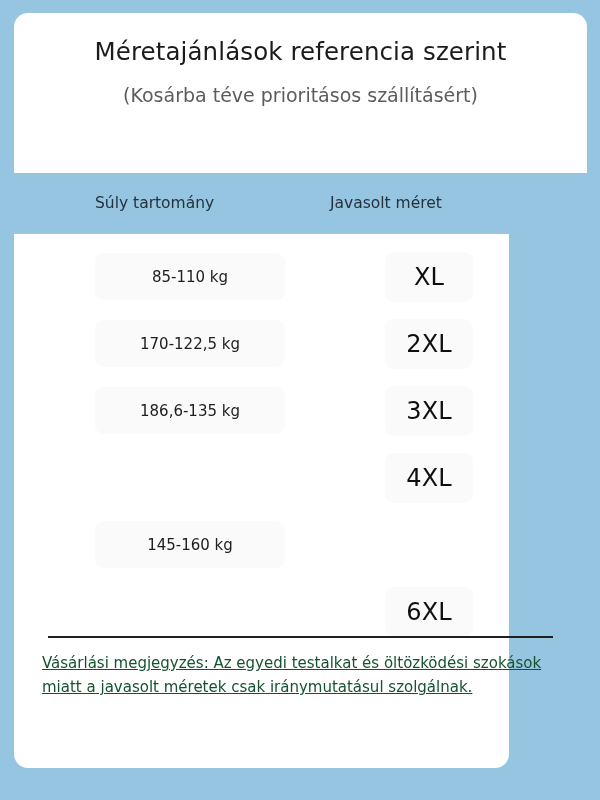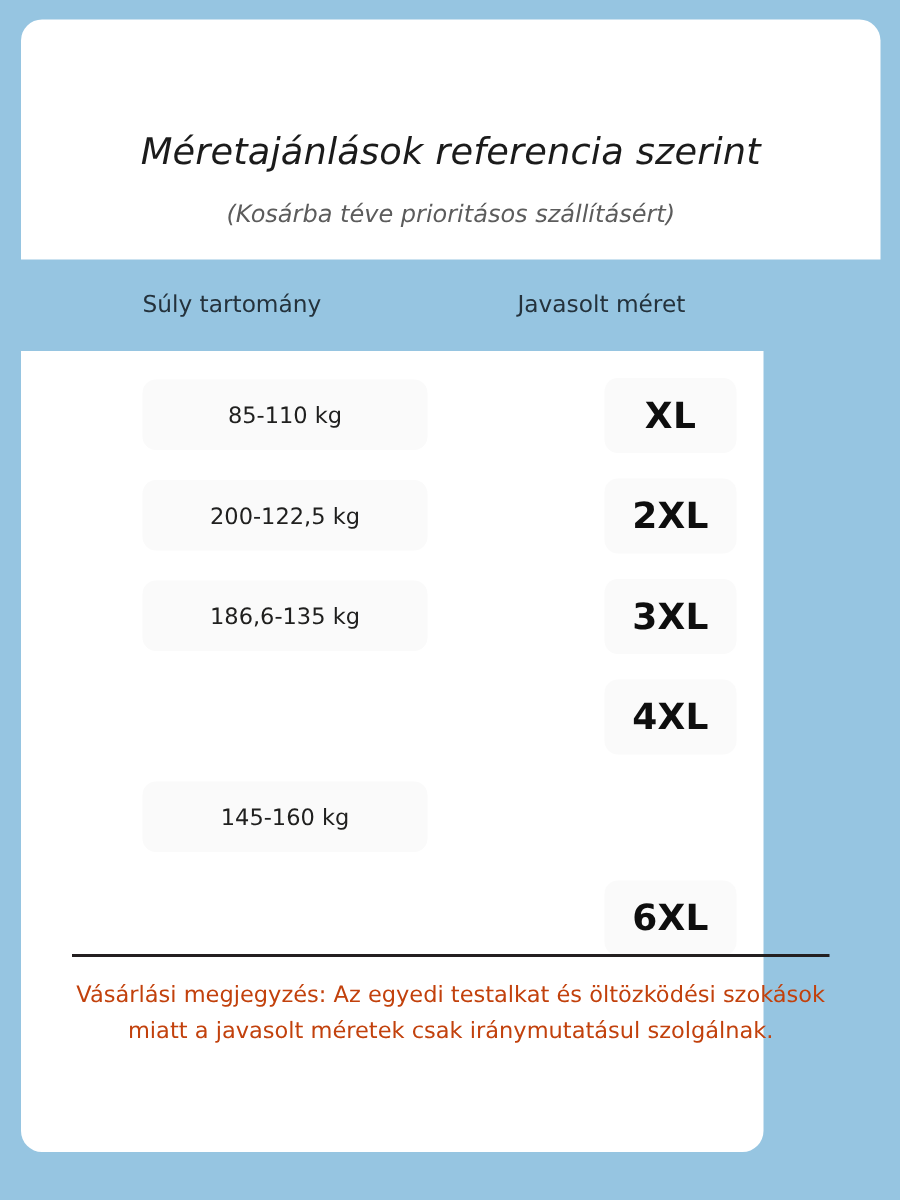--- a/index.html
+++ b/index.html
@@ -29,35 +29,34 @@
     top: 13px;
     width: 573px;
     height: 160px;
     background: #ffffff;
     border-radius: 14px 14px 0 0;
     box-sizing: border-box;
     display: flex;
     flex-direction: column;
     align-items: center;
     justify-content: flex-start;
-    padding-top: 73px;
-    font-style: italic;
+    padding-top: 24px;
   }
   .title {
     font-size: 24.5px;
     font-weight: 400;
     color: #1b1b1b;
     letter-spacing: 0.1px;
     text-align: center;
     line-height: 1.25;
     white-space: nowrap;
   }
   .subtitle {
     margin-top: 16px;
-    font-size: 16px;
+    font-size: 19px;
     font-weight: 400;
     color: #5c5c5c;
     text-align: center;
     white-space: nowrap;
   }
 
   
   .col-head-band {
     position: absolute;
     left: 0;
@@ -70,21 +69,21 @@
     position: absolute;
     top: 0;
     height: 61px;
     line-height: 61px;
     font-size: 15.5px;
     color: #24323c;
     font-weight: 400;
     white-space: nowrap;
   }
   .col-head.weight  { left: 95px;  width: 190px; }
-  .col-head.size    { left: 345px; width: 178px; }
+  .col-head.size    { left: 330px; width: 178px; }
 
   
   .table-card {
     position: absolute;
     left: 14px;
     top: 234px;
     width: 495px;
     height: 534px;
     background: #ffffff;
     border-radius: 0 0 14px 14px;
@@ -112,30 +111,30 @@
     border-radius: 9px;
     display: flex;
     align-items: center;
     justify-content: center;
     font-size: 15px;
     color: #20201f;
     white-space: nowrap;
   }
   .cell-size {
     position: absolute;
-    left: 389px;
+    left: 371px;
     width: 88px;
     height: 50px;
     background: #fafafa;
     border-radius: 9px;
     display: flex;
     align-items: center;
     justify-content: center;
     font-size: 24px;
-    font-weight: 700;
+    font-weight: 400;
     color: #0e0e0e;
     letter-spacing: 0.2px;
     white-space: nowrap;
   }
 
   
   .divider {
     position: absolute;
     left: 34px;
     top: 402px;
@@ -145,22 +144,23 @@
   }
 
   
   .note {
     position: absolute;
     left: 28px;
     top: 417px;
     width: 517px;
     font-size: 15px;
     line-height: 1.62;
-    color: #c2410c;
-    text-align: center;
+    color: #14532d;
+    text-align: left;
+    text-decoration: underline;
   }
 </style>
 </head>
 <body>
 
 <div class="page">
 
   <div class="header-card">
     <div class="title">Méretajánlások referencia szerint</div>
     <div class="subtitle">(Kosárba téve prioritásos szállításért)</div>
@@ -174,21 +174,21 @@
   <div class="table-card">
 
     <div class="rows">
 
       <div class="row">
         <div class="cell-weight">85-110 kg</div>
         <div class="cell-size">XL</div>
       </div>
 
       <div class="row">
-        <div class="cell-weight">200-122,5 kg</div>
+        <div class="cell-weight">170-122,5 kg</div>
         <div class="cell-size">2XL</div>
       </div>
 
       <div class="row">
         <div class="cell-weight">186,6-135 kg</div>
         <div class="cell-size">3XL</div>
       </div>
 
       <div class="row">
         <div class="cell-size">4XL</div>

